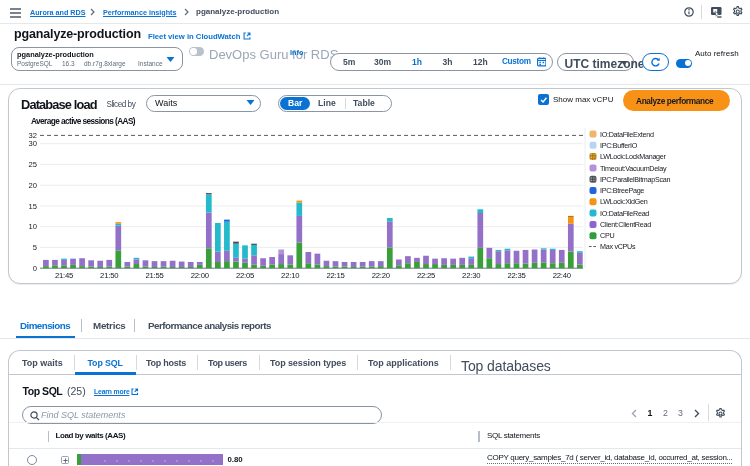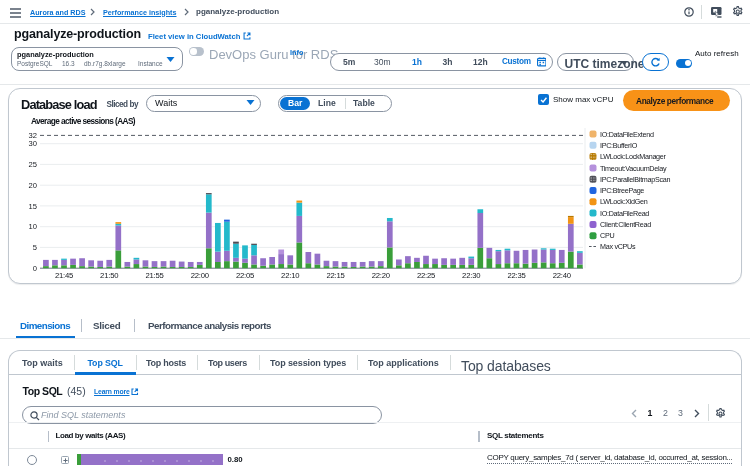--- a/index.html
+++ b/index.html
@@ -61,21 +61,21 @@
     <path d="M0.5 1 L4.5 6 L8.5 1 Z" fill="#0972d3"></path>
   </svg>
 
 <div class="abs" style="left:189px;top:47px;width:15px;height:9px;border-radius:4.5px;background:#b8c1cc"></div>
 <div class="abs" style="left:190.2px;top:48.2px;width:6.6px;height:6.6px;border-radius:50%;background:#fff"></div>
 <span class="abs" style="left:209px;top:47px;font-size:13px;color:#9ba7b6">DevOps Guru for RDS</span>
 <span class="abs blue" style="left:290px;top:47.5px;font-size:7.3px;font-weight:700">Info</span>
 
 <div class="abs" style="left:329.5px;top:53px;width:223px;height:18px;border:1.3px solid #8a94a2;border-radius:9px;background:#fff"></div>
 <span class="abs" style="left:343px;top:57px;font-size:8.5px;font-weight:700;color:#414d5c">5m</span>
-<span class="abs" style="left:374px;top:57px;font-size:8.5px;font-weight:400;color:#414d5c">30m</span>
+<span class="abs" style="left:374px;top:57px;font-size:8.5px;font-weight:700;color:#414d5c">30m</span>
 <span class="abs" style="left:412px;top:57px;font-size:8.5px;font-weight:700;color:#0972d3">1h</span>
 <span class="abs" style="left:442.5px;top:57px;font-size:8.5px;font-weight:700;color:#414d5c">3h</span>
 <span class="abs" style="left:473px;top:57px;font-size:8.5px;font-weight:700;color:#414d5c">12h</span>
 <span class="abs" style="left:502px;top:57px;font-size:8.2px;font-weight:700;color:#0972d3;letter-spacing:-0.3px">Custom</span>
 <svg class="abs" style="left:536.5px;top:57px" width="9.5" height="9.5" viewBox="0 0 10 10">
     <rect x="0.6" y="1.4" width="8.8" height="8" rx="1" fill="none" stroke="#0972d3" stroke-width="1.2"></rect>
     <line x1="0.6" y1="3.6" x2="9.4" y2="3.6" stroke="#0972d3" stroke-width="1.2"></line>
     <line x1="3" y1="0.4" x2="3" y2="2.2" stroke="#0972d3" stroke-width="1.2"></line>
     <line x1="7" y1="0.4" x2="7" y2="2.2" stroke="#0972d3" stroke-width="1.2"></line>
     <rect x="2.5" y="5" width="1.6" height="1.6" fill="#0972d3"></rect>
@@ -96,21 +96,21 @@
   </svg>
 
 <div class="abs" style="left:676px;top:58.5px;width:15.5px;height:9px;border-radius:4.5px;background:#0972d3"></div>
 <div class="abs" style="left:684.5px;top:59.7px;width:6.6px;height:6.6px;border-radius:50%;background:#fff"></div>
 <span class="abs" style="left:695px;top:49px;font-size:8px">Auto refresh</span>
 
 <div class="abs" style="left:0;top:84px;width:750px;height:1px;background:#e5e8ea"></div>
 
 <div class="abs" style="left:8px;top:88px;width:734px;height:196px;border:1px solid #c0c7cf;border-radius:12px;background:#fff;box-shadow:0 1px 1px rgba(0,28,36,.08)"></div>
 <span class="abs" style="left:21px;top:96.5px;font-size:12.8px;font-weight:700;letter-spacing:-0.85px">Database load</span>
-<span class="abs" style="left:106.5px;top:100px;font-size:8.2px;font-weight:700;color:#414d5c;letter-spacing:-0.5px">Sliced by</span>
+<span class="abs" style="left:106.5px;top:100px;font-size:8.2px;font-weight:400;color:#414d5c;letter-spacing:-0.5px">Sliced by</span>
 <div class="abs" style="left:146px;top:94.5px;width:115px;height:17.5px;border:1.3px solid #8a94a2;border-radius:8.5px;background:#fff"></div>
 <span class="abs" style="left:155px;top:98px;font-size:9px">Waits</span>
 <svg class="abs" style="left:246px;top:99px" width="9" height="7" viewBox="0 0 9 7">
     <path d="M0.5 1 L4.5 6 L8.5 1 Z" fill="#0972d3"></path>
   </svg>
 <div class="abs" style="left:278px;top:94.5px;width:114px;height:17.5px;border:1.3px solid #8a94a2;border-radius:8.75px;background:#fff"></div>
 <div class="abs" style="left:280px;top:96.5px;width:30px;height:13.5px;border-radius:6.75px;background:#0972d3"></div>
 <span class="abs" style="left:288px;top:98px;font-size:8.6px;font-weight:700;color:#fff">Bar</span>
 <span class="abs" style="left:318px;top:98px;font-size:8.6px;font-weight:700;color:#414d5c">Line</span>
 <div class="abs" style="left:345px;top:98px;width:1px;height:11px;background:#d5dbdb"></div>
@@ -328,21 +328,21 @@
     <text x="600" y="227.0" font-size="7.2" fill="#16191f" letter-spacing="-0.3">Client:ClientRead</text>
     <rect x="589.5" y="232.2" width="7" height="7" rx="2" fill="#2f9e41"></rect>
     <text x="600" y="238.3" font-size="7.2" fill="#16191f" letter-spacing="-0.3">CPU</text>
     <line x1="589" y1="246.5" x2="596.5" y2="246.5" stroke="#545b64" stroke-width="1.2" stroke-dasharray="2.6 1.8"></line>
     <text x="600" y="249.4" font-size="7.2" fill="#16191f" letter-spacing="-0.3">Max vCPUs</text>
   </svg>
 
 <span class="abs blue" style="left:20px;top:320px;font-size:9.8px;font-weight:700;letter-spacing:-0.55px">Dimensions</span>
 <div class="abs" style="left:16px;top:335.5px;width:59px;height:2.5px;background:#0972d3"></div>
 <div class="abs" style="left:81px;top:319px;width:1px;height:13px;background:#b6bec9"></div>
-<span class="abs" style="left:93px;top:320px;font-size:9.8px;font-weight:700;color:#414d5c;letter-spacing:-0.25px">Sliced</span>
+<span class="abs" style="left:93px;top:320px;font-size:9.8px;font-weight:700;color:#414d5c;letter-spacing:-0.25px">Metrics</span>
 <div class="abs" style="left:134px;top:319px;width:1px;height:13px;background:#b6bec9"></div>
 <span class="abs" style="left:148px;top:320px;font-size:9.8px;font-weight:700;color:#414d5c;letter-spacing:-0.53px">Performance analysis reports</span>
 <div class="abs" style="left:0;top:338px;width:750px;height:1px;background:#e5e8ea"></div>
 
 <div class="abs" style="left:8px;top:350px;width:734px;height:116px;border:1px solid #c0c7cf;border-radius:12px 12px 0 0;border-bottom:none;background:#fff"></div>
 <div class="abs" style="left:8px;top:374px;width:734px;height:1px;background:#c0c7cf"></div>
 <span class="abs" style="left:22px;top:357.8px;font-size:9px;font-weight:700;color:#414d5c">Top waits</span>
 <div class="abs" style="left:74px;top:355px;width:1px;height:15px;background:#d5dbdb"></div>
 <span class="abs blue" style="left:87.5px;top:357.8px;font-size:8.8px;font-weight:700;letter-spacing:-0.1px">Top SQL</span>
 <div class="abs" style="left:74.5px;top:372px;width:61.5px;height:2.5px;background:#0972d3"></div>
@@ -351,21 +351,21 @@
 <div class="abs" style="left:197px;top:355px;width:1px;height:15px;background:#d5dbdb"></div>
 <span class="abs" style="left:208px;top:357.8px;font-size:9px;font-weight:700;color:#414d5c;letter-spacing:-0.4px">Top users</span>
 <div class="abs" style="left:259px;top:355px;width:1px;height:15px;background:#d5dbdb"></div>
 <span class="abs" style="left:270px;top:357.8px;font-size:9px;font-weight:700;color:#414d5c;letter-spacing:-0.1px">Top session types</span>
 <div class="abs" style="left:357px;top:355px;width:1px;height:15px;background:#d5dbdb"></div>
 <span class="abs" style="left:368px;top:357.8px;font-size:9px;font-weight:700;color:#414d5c">Top applications</span>
 <div class="abs" style="left:450px;top:355px;width:1px;height:15px;background:#d5dbdb"></div>
 <span class="abs" style="left:461px;top:357.8px;font-size:14px;font-weight:400;color:#414d5c;letter-spacing:-0.1px">Top databases</span>
 
 <span class="abs" style="left:22.5px;top:385px;font-size:10.5px;font-weight:700;letter-spacing:-0.45px">Top SQL</span>
-<span class="abs" style="left:67px;top:385px;font-size:10.5px;color:#414d5c">(45)</span>
+<span class="abs" style="left:67px;top:385px;font-size:10.5px;color:#414d5c">(25)</span>
 <span class="abs blue" style="left:94px;top:388px;font-size:6.8px;font-weight:700;text-decoration:underline;letter-spacing:-0.15px">Learn more</span>
 <svg class="abs" style="left:131px;top:388px" width="7.5" height="7.5" viewBox="0 0 9 9">
     <path d="M3.2 1.2 H1.2 V7.8 H7.8 V5.8" fill="none" stroke="#0972d3" stroke-width="1.3"></path>
     <path d="M5 1.2 H7.8 V4 M7.8 1.2 L4.4 4.6" fill="none" stroke="#0972d3" stroke-width="1.3"></path>
   </svg>
 <div class="abs" style="left:22px;top:406px;width:360px;height:18px;border:1.3px solid #8a94a2;border-radius:9px;background:#fff"></div>
 <svg class="abs" style="left:30px;top:410.5px" width="10" height="10" viewBox="0 0 10 10">
     <circle cx="4" cy="4" r="3.1" fill="none" stroke="#414d5c" stroke-width="1.2"></circle>
     <line x1="6.3" y1="6.3" x2="9" y2="9" stroke="#414d5c" stroke-width="1.2"></line>
   </svg>
@@ -384,21 +384,21 @@
     <g fill="none" stroke="#414d5c" stroke-width="1.15">
       <path d="M5.5 0.7 h1.4 l0.35 1.35 a4.2 4.2 0 0 1 1.35 0.78 l1.34 -0.4 l0.7 1.22 l-0.98 0.96 a4.2 4.2 0 0 1 0 1.56 l0.98 0.96 l-0.7 1.22 l-1.34 -0.4 a4.2 4.2 0 0 1 -1.35 0.78 l-0.35 1.35 h-1.4 l-0.35 -1.35 a4.2 4.2 0 0 1 -1.35 -0.78 l-1.34 0.4 l-0.7 -1.22 l0.98 -0.96 a4.2 4.2 0 0 1 0 -1.56 l-0.98 -0.96 l0.7 -1.22 l1.34 0.4 a4.2 4.2 0 0 1 1.35 -0.78 z"></path>
       <circle cx="6.2" cy="6.1" r="1.7"></circle>
     </g>
   </svg>
 
 <div class="abs" style="left:9px;top:422px;width:732px;height:1px;background:#eef0f2"></div>
 <div class="abs" style="left:47.5px;top:431px;width:1.5px;height:10.5px;background:#b6bec9"></div>
 <span class="abs" style="left:55.5px;top:430.5px;font-size:8px;font-weight:700;letter-spacing:-0.4px">Load by waits (AAS)</span>
 <div class="abs" style="left:478px;top:431px;width:1.5px;height:10.5px;background:#b6bec9"></div>
-<span class="abs" style="left:487px;top:430.5px;font-size:8px;font-weight:700;letter-spacing:-0.3px">SQL statements</span>
+<span class="abs" style="left:487px;top:430.5px;font-size:8px;font-weight:400;letter-spacing:-0.3px">SQL statements</span>
 <div class="abs" style="left:9px;top:448px;width:732px;height:1px;background:#e5e8ea"></div>
 
 <div class="abs" style="left:27.3px;top:455px;width:10px;height:10px;border:1.3px solid #7d8998;border-radius:50%;background:#fff"></div>
 <div class="abs" style="left:61px;top:456px;width:8px;height:8px;border:1px solid #9aa5b1;border-radius:1.5px;background:#fff"></div>
 <svg class="abs" style="left:62.5px;top:457.5px" width="5" height="5" viewBox="0 0 5 5">
     <line x1="0.4" y1="2.5" x2="4.6" y2="2.5" stroke="#5f6b7a" stroke-width="1"></line>
     <line x1="2.5" y1="0.4" x2="2.5" y2="4.6" stroke="#5f6b7a" stroke-width="1"></line>
   </svg>
 <div class="abs" style="left:77.3px;top:453.5px;width:146px;height:11px;background:#9471c8"></div>
 <div class="abs" style="left:77.3px;top:453.5px;width:3.4px;height:11px;background:#3a9e3a"></div>

